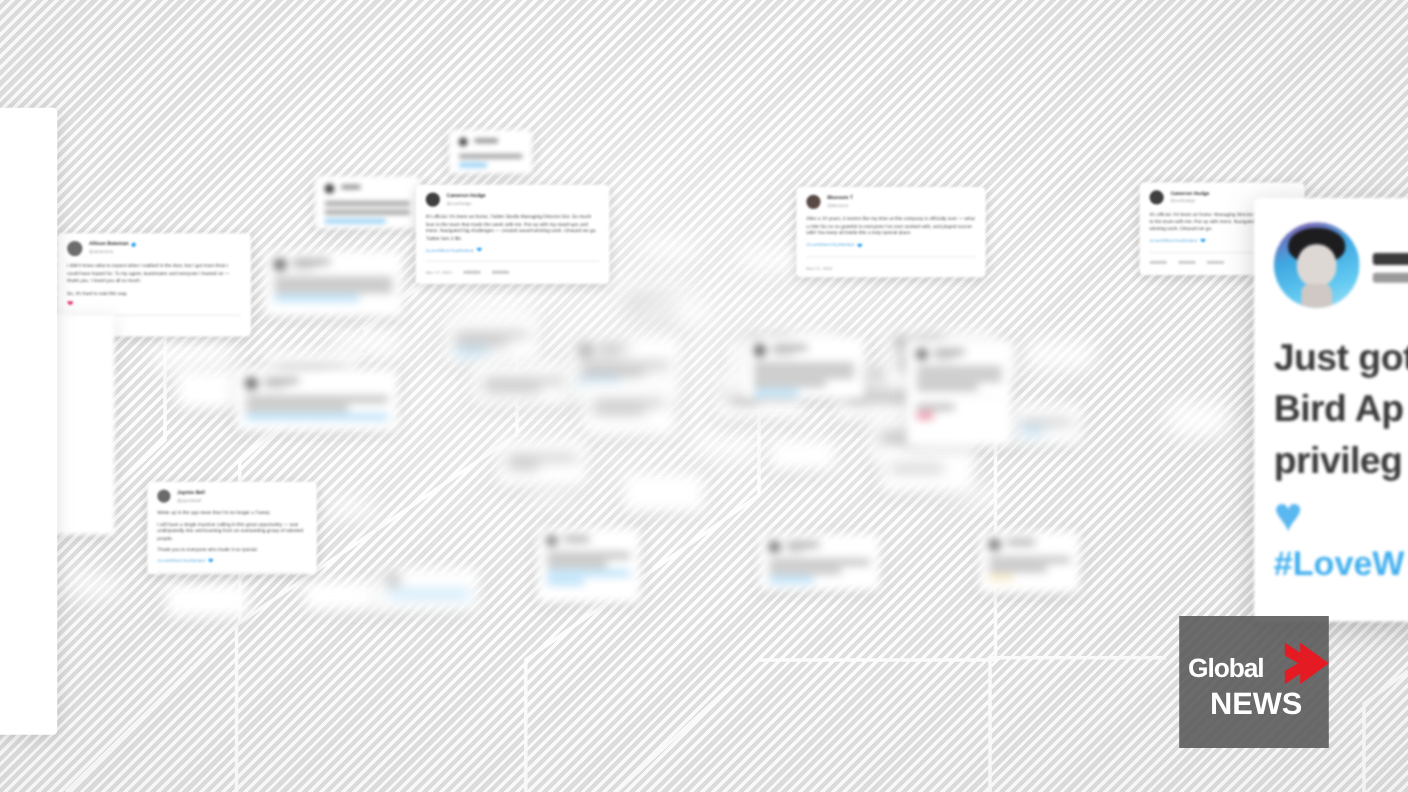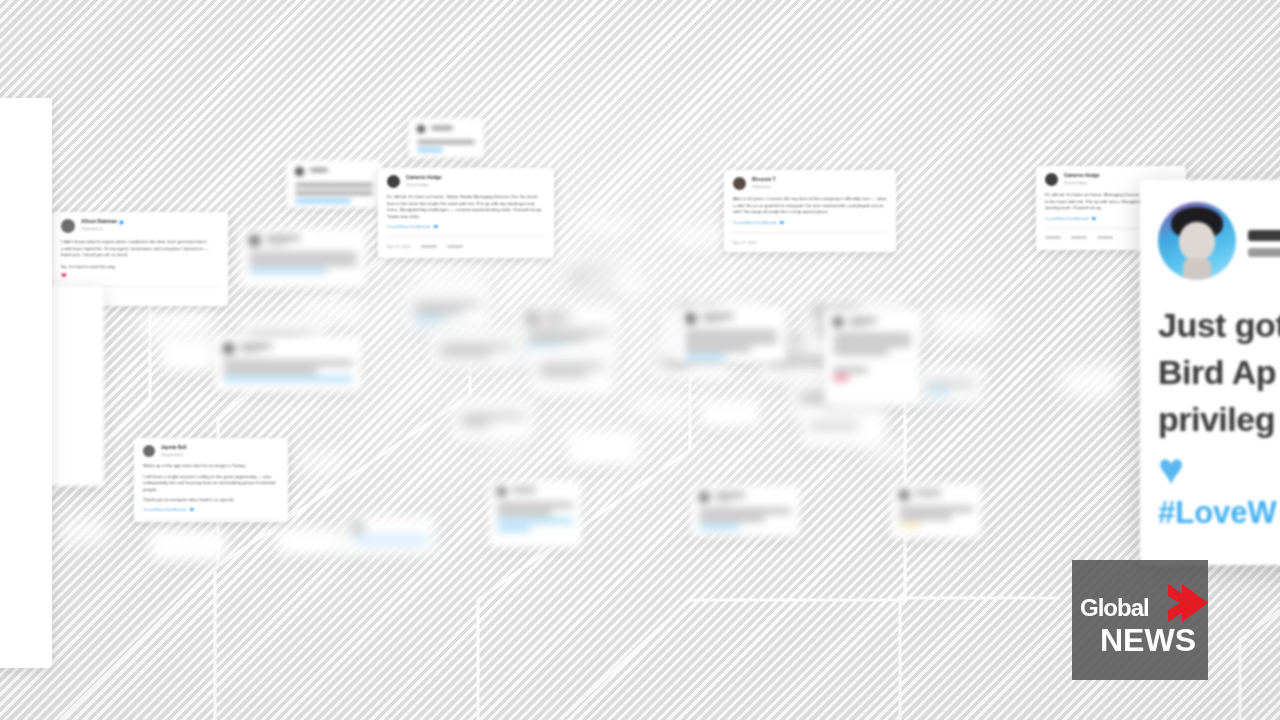--- a/index.html
+++ b/index.html
@@ -120,21 +120,21 @@
     position:absolute;left:1072px;top:560px;width:136px;height:120px;
     background:rgba(88,88,88,0.88);
   }
   #wm-inner{position:relative;width:100%;height:100%;}
   #wm-global{
     position:absolute;left:8px;top:32px;color:#fff;font-weight:bold;
     font-size:24px;letter-spacing:-1px;line-height:32px;
   }
   #wm-news{
     position:absolute;left:28px;top:64px;color:#fff;font-weight:bold;
-    font-size:32px;letter-spacing:0px;line-height:32px;
+    font-size:28px;letter-spacing:0px;line-height:32px;
   }
   #wm-arrow{position:absolute;left:92px;top:22px;}
 </style>
 </head>
 <body>
 
 <div id="stage">
 
   <div id="bg-hatch"></div>
 

